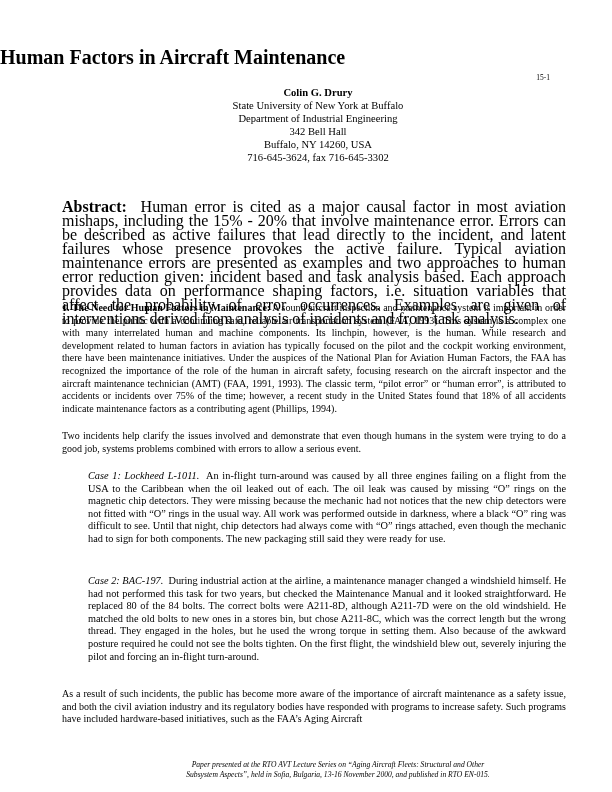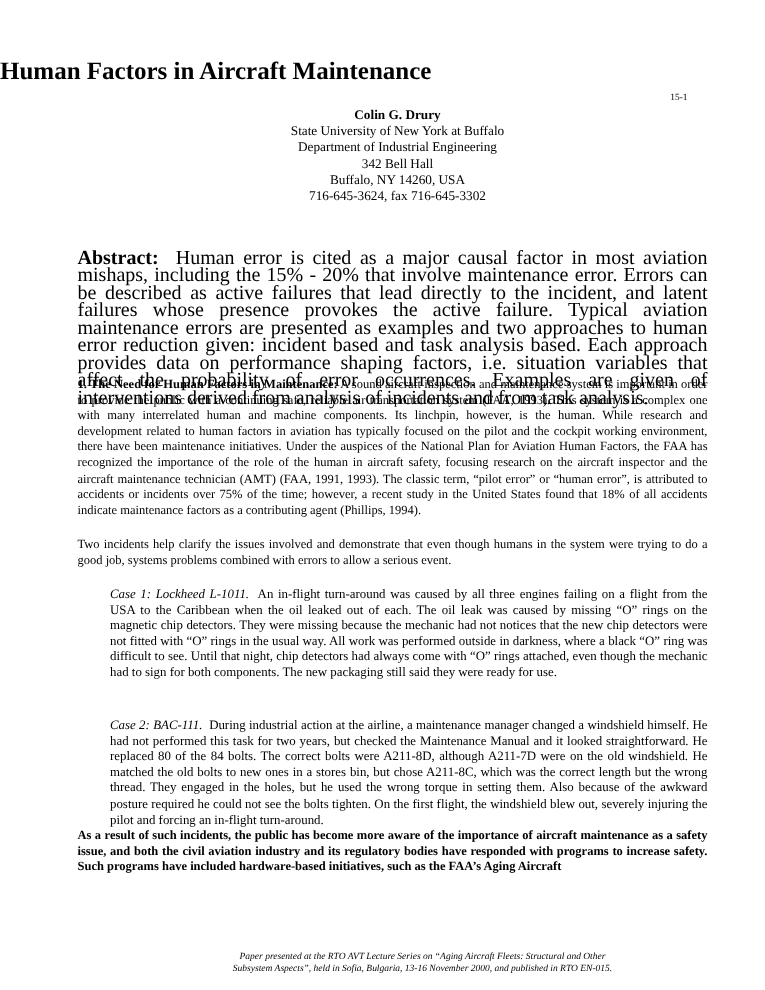--- a/index.html
+++ b/index.html
@@ -49,22 +49,22 @@
 </div>
 
 <div class="body-para" style="top:430px;">Two incidents help clarify the issues involved and demonstrate that even though humans in the system were trying to do a good job, systems problems combined with errors to allow a serious event.</div>
 
 <div class="case-para" style="top:470px;">
   <i>Case 1:  Lockheed L-1011.</i>&nbsp;
   <span>An in-flight turn-around was caused by all three engines failing on a flight from the USA to the Caribbean when the oil leaked out of each.  The oil leak was caused by missing “O” rings on the magnetic chip detectors.  They were missing because the mechanic had not notices that the new chip detectors were not fitted with “O” rings in the usual way.  All work was performed outside in darkness, where a black “O” ring was difficult to see.  Until that night, chip detectors had always come with “O” rings attached, even though the mechanic had to sign for both components.  The new packaging still said they were ready for use.</span>
 </div>
 
 <div class="case-para" style="top:575px;">
-  <i>Case 2:  BAC-111.</i>&nbsp;
+  <i>Case 2:  BAC-197.</i>&nbsp;
   <span>During industrial action at the airline, a maintenance manager changed a windshield himself.  He had not performed this task for two years, but checked the Maintenance Manual and it looked straightforward.  He replaced 80 of the 84 bolts.  The correct bolts were A211-8D, although A211-7D were on the old windshield.  He matched the old bolts to new ones in a stores bin, but chose A211-8C, which was the correct length but the wrong thread.  They engaged in the holes, but he used the wrong torque in setting them.  Also because of the awkward posture required he could not see the bolts tighten.  On the first flight, the windshield blew out, severely injuring the pilot and forcing an in-flight turn-around.</span>
 </div>
 
-<div class="body-para" style="top:663px;font-weight:bold;">As a result of such incidents, the public has become more aware of the importance of aircraft maintenance as a safety issue, and both the civil aviation industry and its regulatory bodies have responded with programs to increase safety.  Such programs have included hardware-based initiatives, such as the FAA’s Aging Aircraft</div>
+<div class="body-para" style="top:688px;">As a result of such incidents, the public has become more aware of the importance of aircraft maintenance as a safety issue, and both the civil aviation industry and its regulatory bodies have responded with programs to increase safety.  Such programs have included hardware-based initiatives, such as the FAA’s Aging Aircraft</div>
 
 <div class="footer">
   <div>Paper presented at the RTO AVT Lecture Series on “Aging Aircraft Fleets: Structural and Other</div>
   <div>Subsystem Aspects”, held in Sofia, Bulgaria, 13-16 November 2000, and published in RTO EN-015.</div>
 </div>
 
 </body></html>

